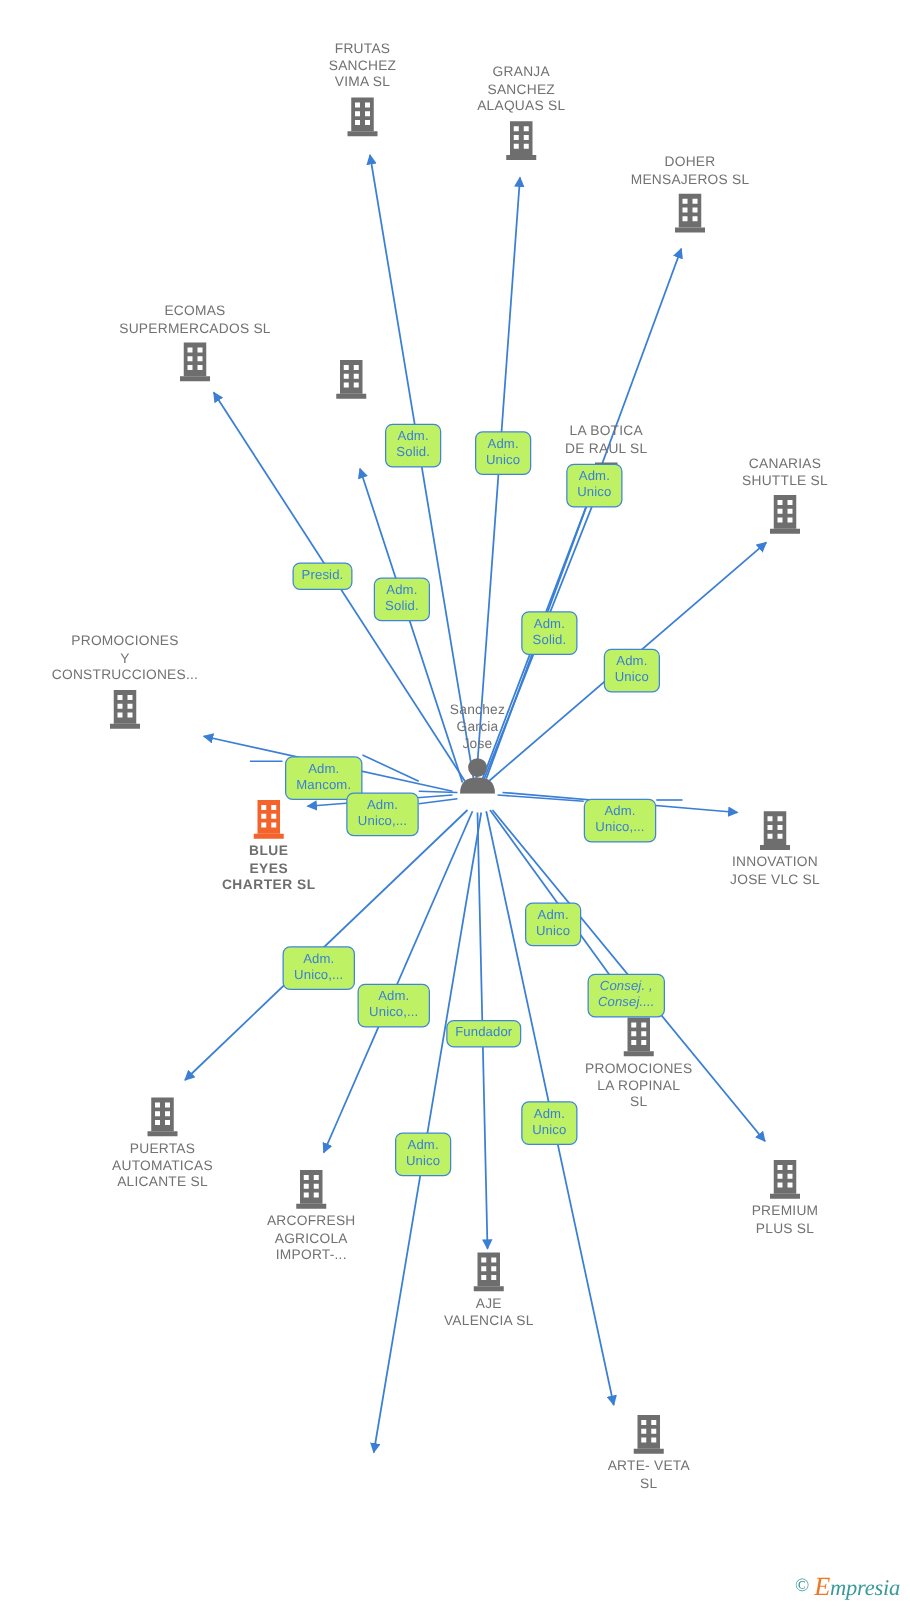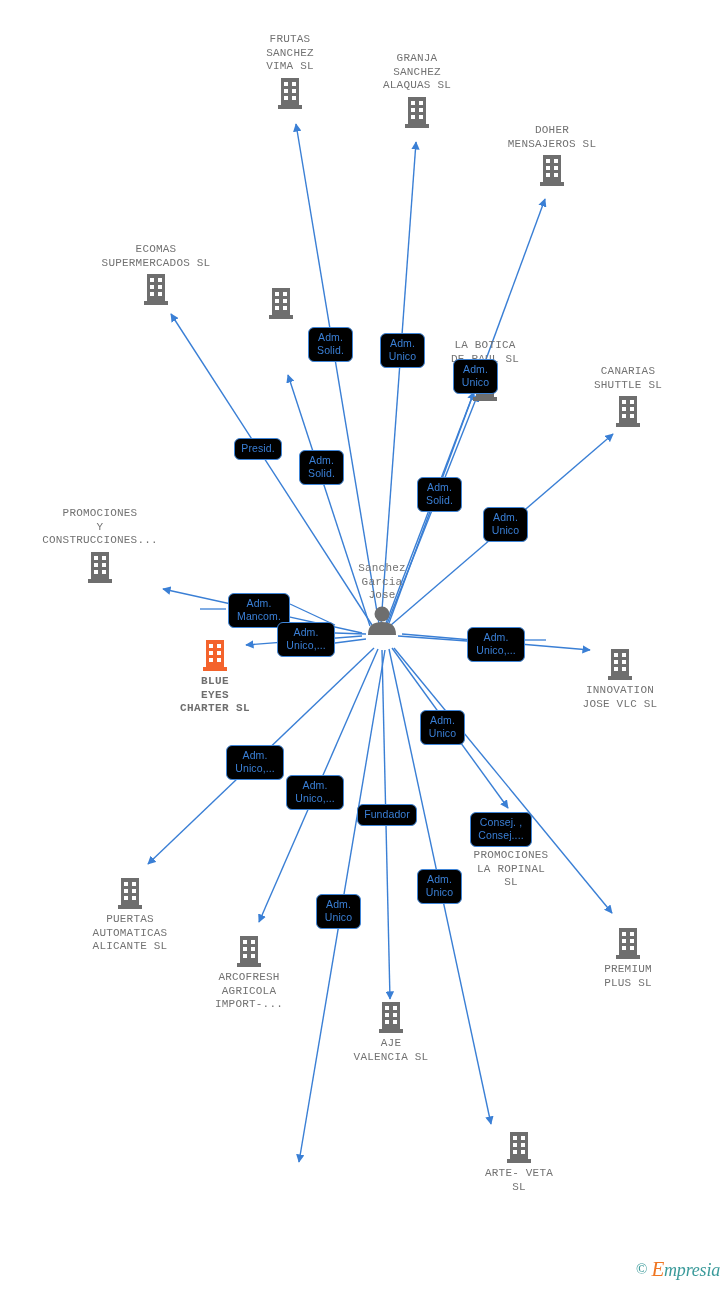--- a/index.html
+++ b/index.html
@@ -33,43 +33,43 @@
   }
   .node .glyph{
     display:block;
     line-height:0;
     margin:0 auto;
   }
   .node .label{
     display:block;
     white-space:pre-line;
     color:#727272;
-    font-family:Liberation Mono, monospace;
   }
   .node.label-above .label{margin-bottom:2px;}
   .node.label-below .label{margin-top:3px;}
   .node.highlight .label{
     color:#6e6e6e;
     font-weight:bold;
     letter-spacing:.4px;
   }
   
   .chip{
     position:absolute;
     box-sizing:border-box;
-    background:#000000;
+    background:#bef264;
     border:1.3px solid #3f85d8;
     border-radius:6px;
     color:#3a7fd5;
     font-size:10.5px;
     line-height:13px;
     padding:3px 6px 4px 6px;
     text-align:center;
     white-space:pre-line;
     letter-spacing:.1px;
+    margin-top:12px;
   }
   
   #watermark{
     position:absolute;
     right:8px;
     bottom:8px;
     display:flex;
     align-items:center;
     gap:4px;
     font-size:17px;
@@ -504,21 +504,21 @@
   <div class="chip" style="left:228px;top:593px;width:62px;">Adm.
 Mancom.</div>
   <div class="chip" style="left:277px;top:622px;width:58px;">Adm.
 Unico,...</div>
   <div class="chip" style="left:467px;top:627px;width:58px;">Adm.
 Unico,...</div>
   <div class="chip" style="left:420px;top:710px;width:45px;">Adm.
 Unico</div>
   <div class="chip" style="left:226px;top:745px;width:58px;">Adm.
 Unico,...</div>
-  <div class="chip" style="left:470px;top:812px;width:62px;">Consej. ,
+  <div class="chip" style="left:470px;top:767px;width:62px;font-style:italic;">Consej. ,
 Consej....</div>
   <div class="chip" style="left:286px;top:775px;width:58px;">Adm.
 Unico,...</div>
   <div class="chip" style="left:357px;top:804px;width:60px;">Fundador</div>
   <div class="chip" style="left:417px;top:869px;width:45px;">Adm.
 Unico</div>
   <div class="chip" style="left:316px;top:894px;width:45px;">Adm.
 Unico</div>
 
   <div id="watermark">

